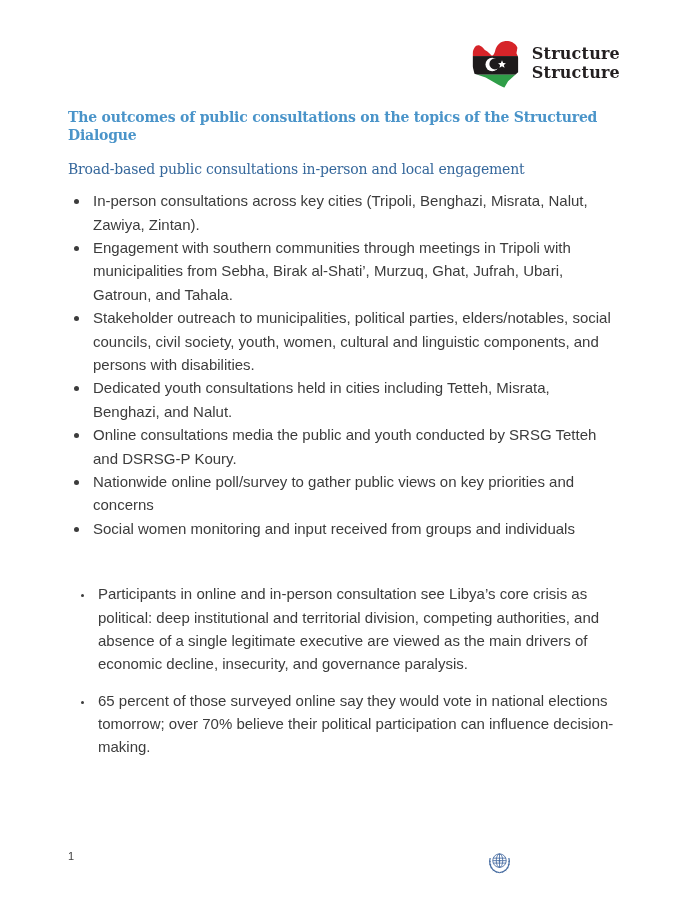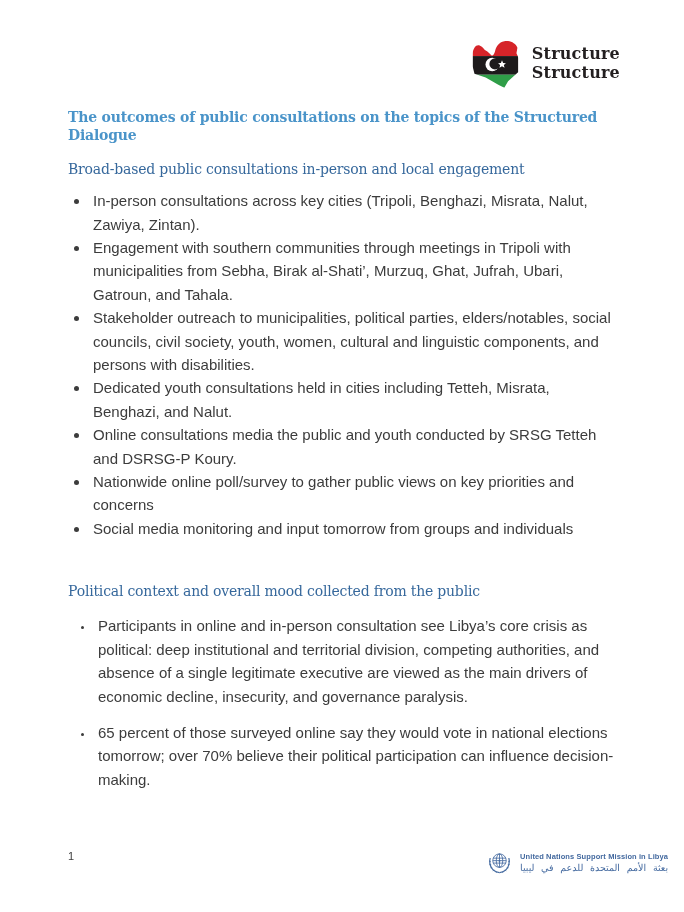--- a/index.html
+++ b/index.html
@@ -142,26 +142,25 @@
 
     <section>
       <h2 class="section-heading">Broad-based public consultations in-person and local engagement</h2>
       <ul class="bullets">
         <li>In-person consultations across key cities (Tripoli, Benghazi, Misrata, Nalut, Zawiya, Zintan).</li>
         <li>Engagement with southern communities through meetings in Tripoli with municipalities from Sebha, Birak al-Shati’, Murzuq, Ghat, Jufrah, Ubari, Gatroun, and Tahala.</li>
         <li>Stakeholder outreach to municipalities, political parties, elders/notables, social councils, civil society, youth, women, cultural and linguistic components, and persons with disabilities.</li>
         <li>Dedicated youth consultations held in cities including Tetteh, Misrata, Benghazi, and Nalut.</li>
         <li>Online consultations media the public and youth conducted by SRSG Tetteh and DSRSG-P Koury.</li>
         <li>Nationwide online poll/survey to gather public views on key priorities and concerns</li>
-        <li>Social media monitoring and input tomorrow from groups and individuals</li>
+        <li>Social women monitoring and input received from groups and individuals</li>
       </ul>
     </section>
 
     <section class="section-2">
-      <h2 class="section-heading">Political context and overall mood collected from the public</h2>
       <ul class="bullets bullets-spaced">
         <li>Participants in online and in-person consultation see Libya’s core crisis as political: deep institutional and territorial division, competing authorities, and absence of a single legitimate executive are viewed as the main drivers of economic decline, insecurity, and governance paralysis.</li>
         <li>65 percent of those surveyed online say they would vote in national elections tomorrow; over 70% believe their political participation can influence decision-making.</li>
       </ul>
     </section>
   </div>
 
   <div class="page-number">1</div>
 
   <div class="un-footer">
@@ -175,19 +174,15 @@
           <line x1="9" y1="15.5" x2="27" y2="15.5"></line>
           <line x1="9.4" y1="18.8" x2="26.6" y2="18.8"></line>
           <path d="M5.5,12 C3.5,22 8,30 18,31.5" stroke-width="1.6"></path>
           <path d="M30.5,12 C32.5,22 28,30 18,31.5" stroke-width="1.6"></path>
           <path d="M6.5,17 L4,16 M7,21 L4.5,20.5 M8.5,25 L6,25 M11,28 L9,29 M14.5,30.5 L13,32" stroke-width="1"></path>
           <path d="M29.5,17 L32,16 M29,21 L31.5,20.5 M27.5,25 L30,25 M25,28 L27,29 M21.5,30.5 L23,32" stroke-width="1"></path>
         </g>
         <circle cx="18" cy="15.5" r="1.3" fill="#43699f"></circle>
       </svg>
     </div>
-    <div class="un-text">
-      <span class="un-text-en">United Nations Support Mission in Libya</span>
-      <span class="un-text-ar">بعثة الأمم المتحدة للدعم في ليبيا</span>
-    </div>
   </div>
 
 </div>
 
 </body></html>

